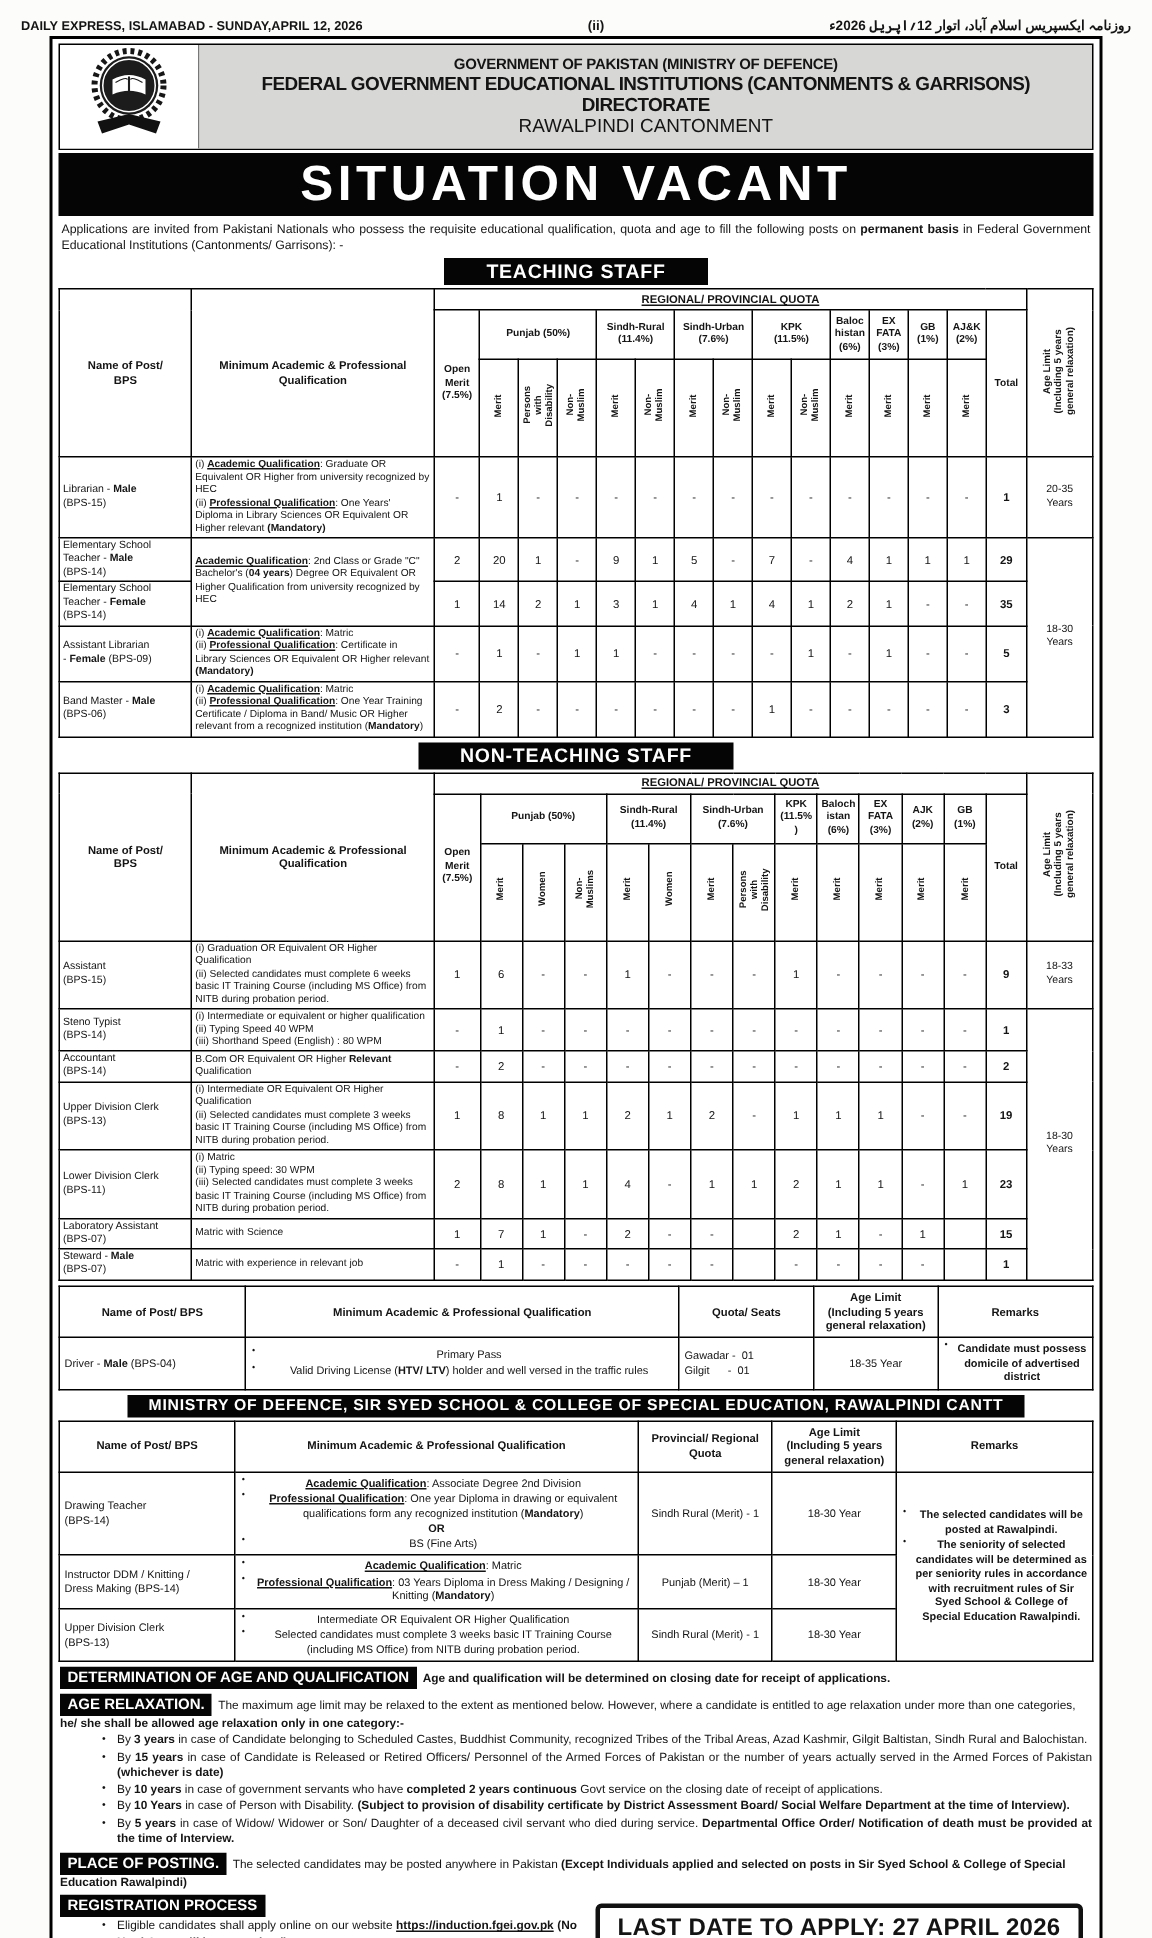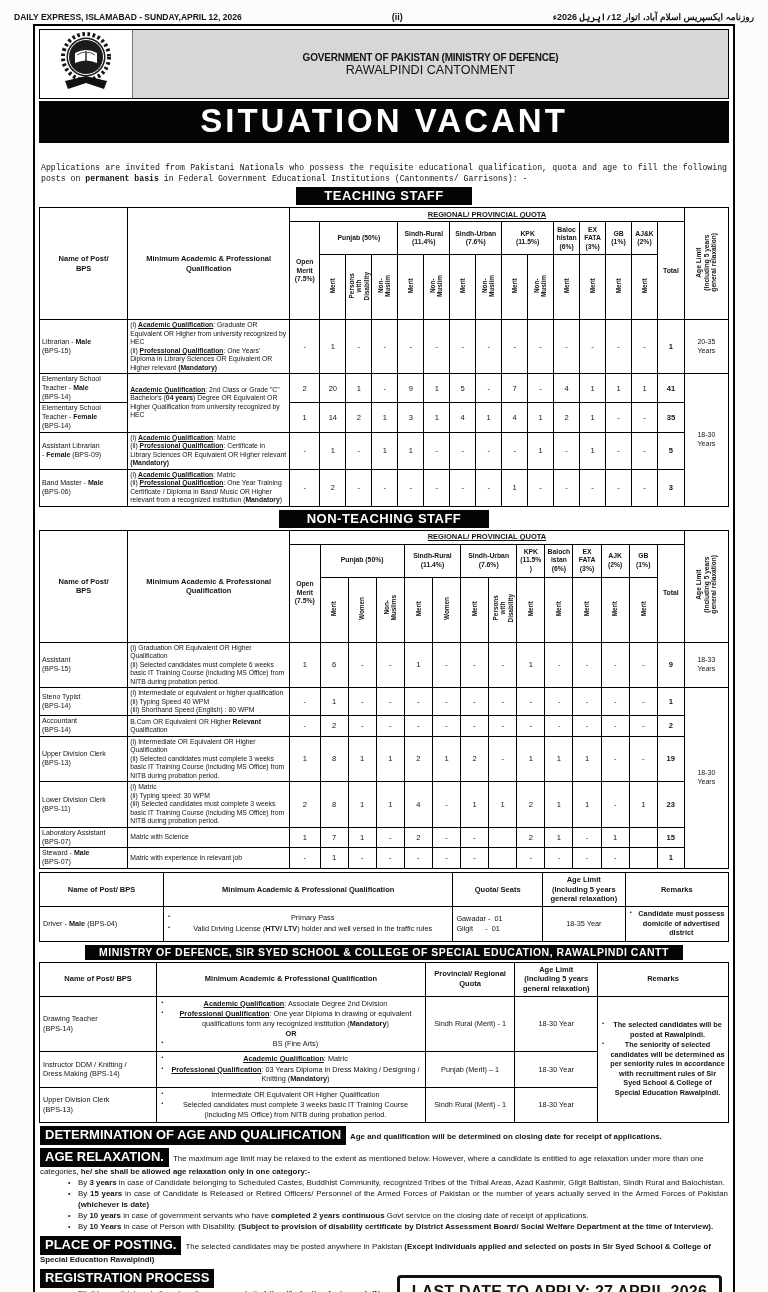--- a/index.html
+++ b/index.html
@@ -13,21 +13,21 @@
   
   .main{margin:0 33px;border:2px solid #000;background:#fff;padding:3px 4px 2px 4px;box-sizing:border-box;}
   .orghead{display:flex;border:1px solid #000;}
   .logobox{width:92px;background:#fff;border-right:1px solid #777;display:flex;align-items:center;justify-content:center;}
   .orglines{flex:1;background:#d7d7d5;text-align:center;padding:3px 2px;display:flex;flex-direction:column;justify-content:center;}
   .orglines .l1{font-weight:bold;font-size:10px;letter-spacing:-0.2px;}
   .orglines .l2{font-weight:bold;font-size:12.6px;letter-spacing:-0.4px;}
   .orglines .l3{font-weight:normal;font-size:12.6px;text-align:center;}
   .banner{background:#050505;color:#fff;text-align:center;font-size:33px;font-weight:bold;
           letter-spacing:3px;padding:1px 0 3px 0;margin-top:2px;}
-  .intro{font-size:8.2px;line-height:1.3;margin:20px 2px 2px 2px;text-align:justify;font-family:Liberation Mono, monospace;}
+  .intro{font-size:8.2px;line-height:1.3;margin:4px 2px 2px 2px;text-align:justify;}
   .seclabel{display:block;width:max-content;margin:3px auto 2px auto;background:#050505;color:#fff;
             font-weight:bold;font-size:13px;padding:1px 28px 2px 28px;letter-spacing:0.5px;}
   .seclabel.small{font-size:10.5px;padding:1px 14px 2px 14px;}
   
   table.staff{width:100%;border-collapse:collapse;table-layout:fixed;margin:1px 0 3px 0;}
   .staff th,.staff td{border:1px solid #000;padding:1px 2px;vertical-align:middle;text-align:center;
             font-size:7px;line-height:1.25;overflow:hidden;word-wrap:break-word;}
   .staff th{font-weight:bold;}
   .staff th.quota{font-size:7.5px;height:11px;}
   .staff th.quota u{text-decoration:underline;}
@@ -49,21 +49,21 @@
   .simple td{text-align:center;}
   .simple td.post{text-align:left;}
   .simple td.qual{text-align:left;}
   .simple td.left{text-align:left;white-space:pre;}
   .bl{position:relative;padding-left:9px;text-align:center;margin-bottom:1px;}
   .bdot{position:absolute;left:1px;top:0;font-size:6px;}
   .orline{text-align:center;font-weight:bold;}
   
   #sections{margin:2px 1px 0 1px;}
   .sect{font-size:7.9px;line-height:1.3;margin:3px 0;overflow:hidden;}
-  .lbl{display:inline-block;background:#050505;color:#fff;font-weight:bold;font-size:13px;
+  .lbl{display:inline-block;background:#050505;color:#fff;font-weight:bold;font-size:10px;
        padding:1px 5px;margin-right:4px;}
   .stext{}
   .sect ul{margin:1px 0 0 28px;padding:0;list-style:none;}
   .sect li{position:relative;padding-left:10px;margin-bottom:1px;text-align:justify;}
   .sect li::before{content:"•";position:absolute;left:0;top:0;font-size:7px;}
   .lastdate{float:right;border:3px solid #111;border-radius:4px;font-size:16px;font-weight:bold;
             padding:4px 12px;margin:6px 6px 4px 12px;letter-spacing:0.2px;white-space:nowrap;}
 </style>
 </head>
 <body>
@@ -87,20 +87,21 @@
             <circle cx="33" cy="27" r="17.5" fill="none" stroke="#ffffff" stroke-width="1"></circle>
             <path d="M22 23 q11 -6 22 0 l0 10 q-11 -5 -22 0 z" fill="#ffffff"></path>
             <path d="M33 21 l0 11" stroke="#1c1c1c" stroke-width="1.4"></path>
             <path d="M24 25 q7 -4 8 -2 M42 25 q-7 -4 -8 -2" stroke="#1c1c1c" stroke-width="0.8" fill="none"></path>
             <path d="M12 51 L33 46 L54 51 L51 59 L33 53 L15 59 Z" fill="#111111"></path>
           </svg>
         </span>
       </div>
       <div class="orglines">
         <div class="l1">GOVERNMENT OF PAKISTAN (MINISTRY OF DEFENCE)</div>
+        <div class="l2">FEDERAL GOVERNMENT EDUCATIONAL INSTITUTIONS (CANTONMENTS &amp; GARRISONS) DIRECTORATE</div>
         <div class="l3">RAWALPINDI CANTONMENT</div>
       </div>
     </div>
 
     <div class="banner">SITUATION VACANT</div>
 
     <p class="intro">Applications are invited from Pakistani Nationals who possess the requisite educational qualification, quota and age to fill the following posts on <b>permanent basis</b> in Federal Government Educational Institutions (Cantonments/ Garrisons): -</p>
 
     <span class="seclabel">TEACHING STAFF</span>
     <table class="staff" id="teaching-table">
@@ -198,21 +199,21 @@
             <td class="num">9</td>
             <td class="num">1</td>
             <td class="num">5</td>
             <td class="num">-</td>
             <td class="num">7</td>
             <td class="num">-</td>
             <td class="num">4</td>
             <td class="num">1</td>
             <td class="num">1</td>
             <td class="num">1</td>
-            <td class="num total">41</td>
+            <td class="num total">29</td>
             <td class="age" rowspan="4">18-30<br>Years</td>
           </tr>
           <tr>
             <td class="post">Elementary School<br>Teacher - <b>Female</b><br>(BPS-14)</td>
             <td class="num">1</td>
             <td class="num">14</td>
             <td class="num">2</td>
             <td class="num">1</td>
             <td class="num">3</td>
             <td class="num">1</td>
@@ -547,20 +548,21 @@
         </tbody>
       </table>
 
     <div id="sections">
         <div class="sect"><span class="lbl">DETERMINATION OF AGE AND QUALIFICATION</span><span class="stext"><b>Age and qualification will be determined on closing date for receipt of applications.</b></span></div>
         <div class="sect"><span class="lbl">AGE RELAXATION.</span><span class="stext">The maximum age limit may be relaxed to the extent as mentioned below. However, where a candidate is entitled to age relaxation under more than one categories, <b>he/ she shall be allowed age relaxation only in one category:-</b></span><ul>
             <li>By <b>3 years</b> in case of Candidate belonging to Scheduled Castes, Buddhist Community, recognized Tribes of the Tribal Areas, Azad Kashmir, Gilgit Baltistan, Sindh Rural and Balochistan.</li>
             <li>By <b>15 years</b> in case of Candidate is Released or Retired Officers/ Personnel of the Armed Forces of Pakistan or the number of years actually served in the Armed Forces of Pakistan <b>(whichever is date)</b></li>
             <li>By <b>10 years</b> in case of government servants who have <b>completed 2 years continuous</b> Govt service on the closing date of receipt of applications.</li>
             <li>By <b>10 Years</b> in case of Person with Disability. <b>(Subject to provision of disability certificate by District Assessment Board/ Social Welfare Department at the time of Interview).</b></li>
+            <li>By <b>5 years</b> in case of Widow/ Widower or Son/ Daughter of a deceased civil servant who died during service. <b>Departmental Office Order/ Notification of death must be provided at the time of Interview.</b></li>
           </ul></div>
         <div class="sect"><span class="lbl">PLACE OF POSTING.</span><span class="stext">The selected candidates may be posted anywhere in Pakistan <b>(Except Individuals applied and selected on posts in Sir Syed School &amp; College of Special Education Rawalpindi)</b></span></div>
         <div class="sect"><div class="lastdate">LAST DATE TO APPLY: 27 APRIL 2026</div><span class="lbl">REGISTRATION PROCESS</span><ul>
             <li>Eligible candidates shall apply online on our website <b><u>https://induction.fgei.gov.pk</u></b> <b>(No Hard Copy will be entertained)</b></li>
           </ul></div>
       </div>
 
   </div>
 
 </div>

